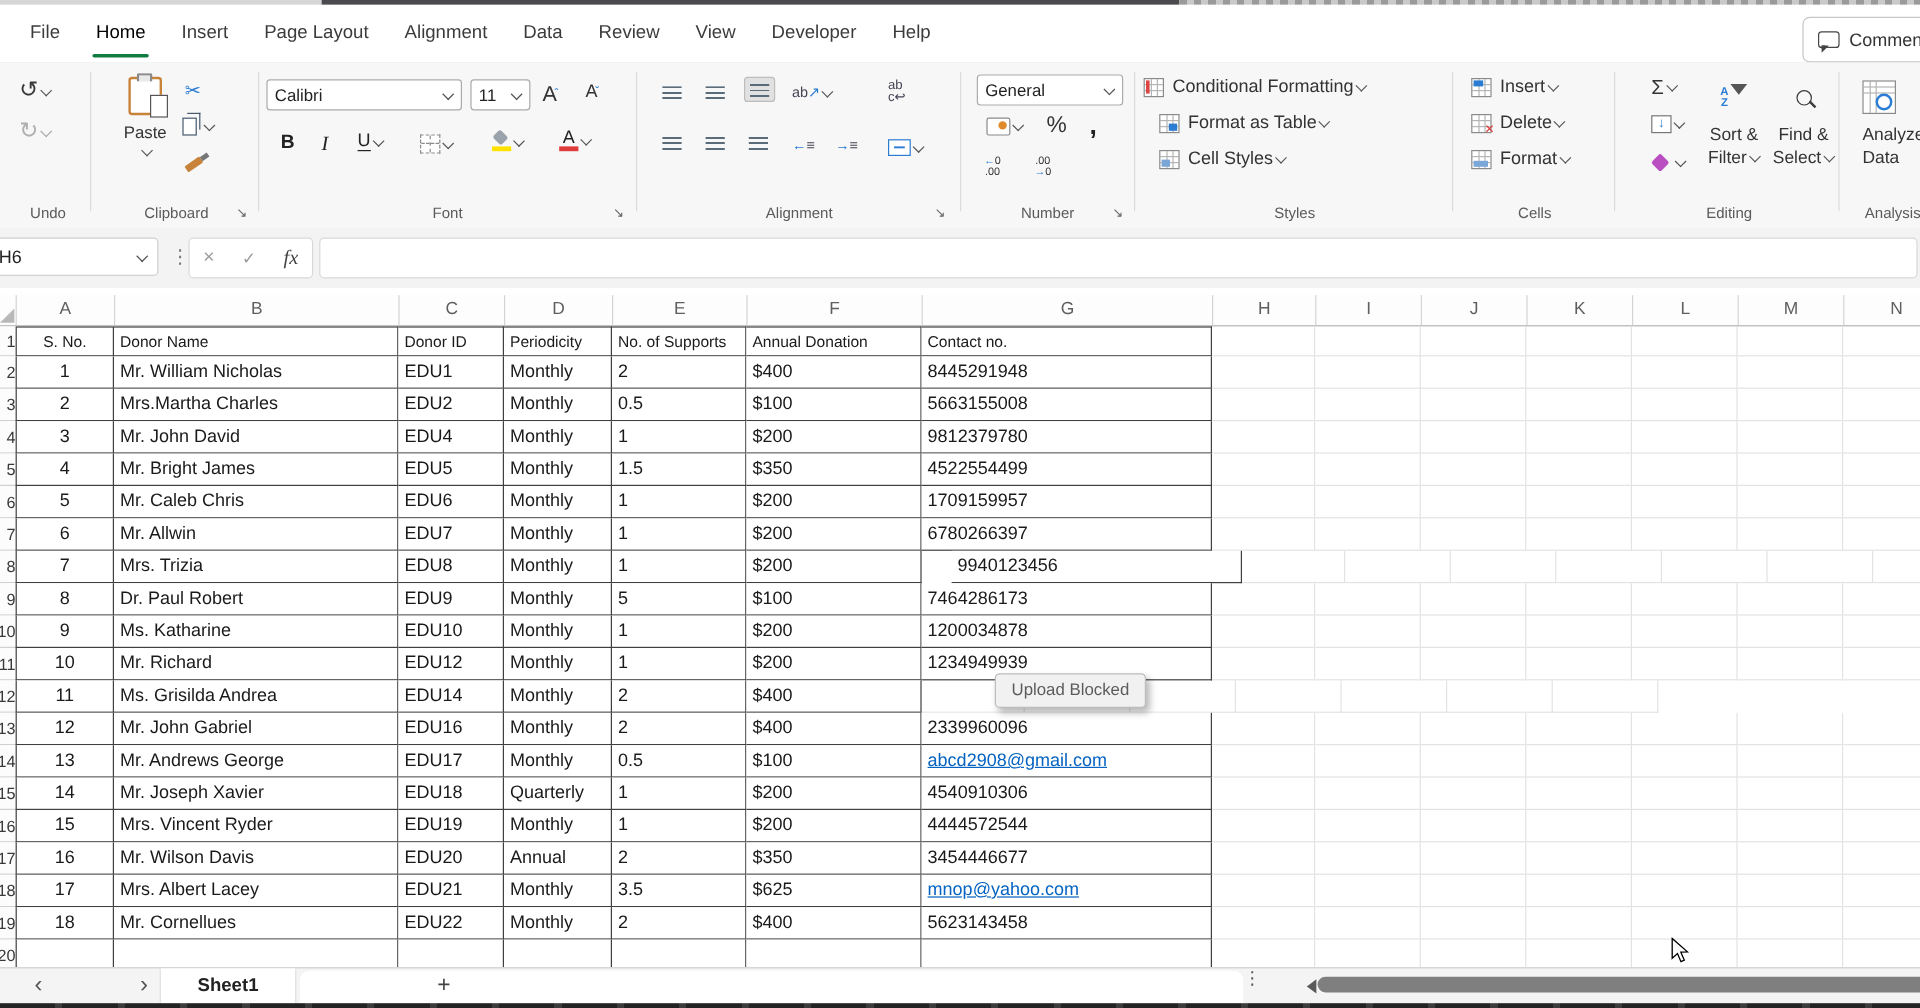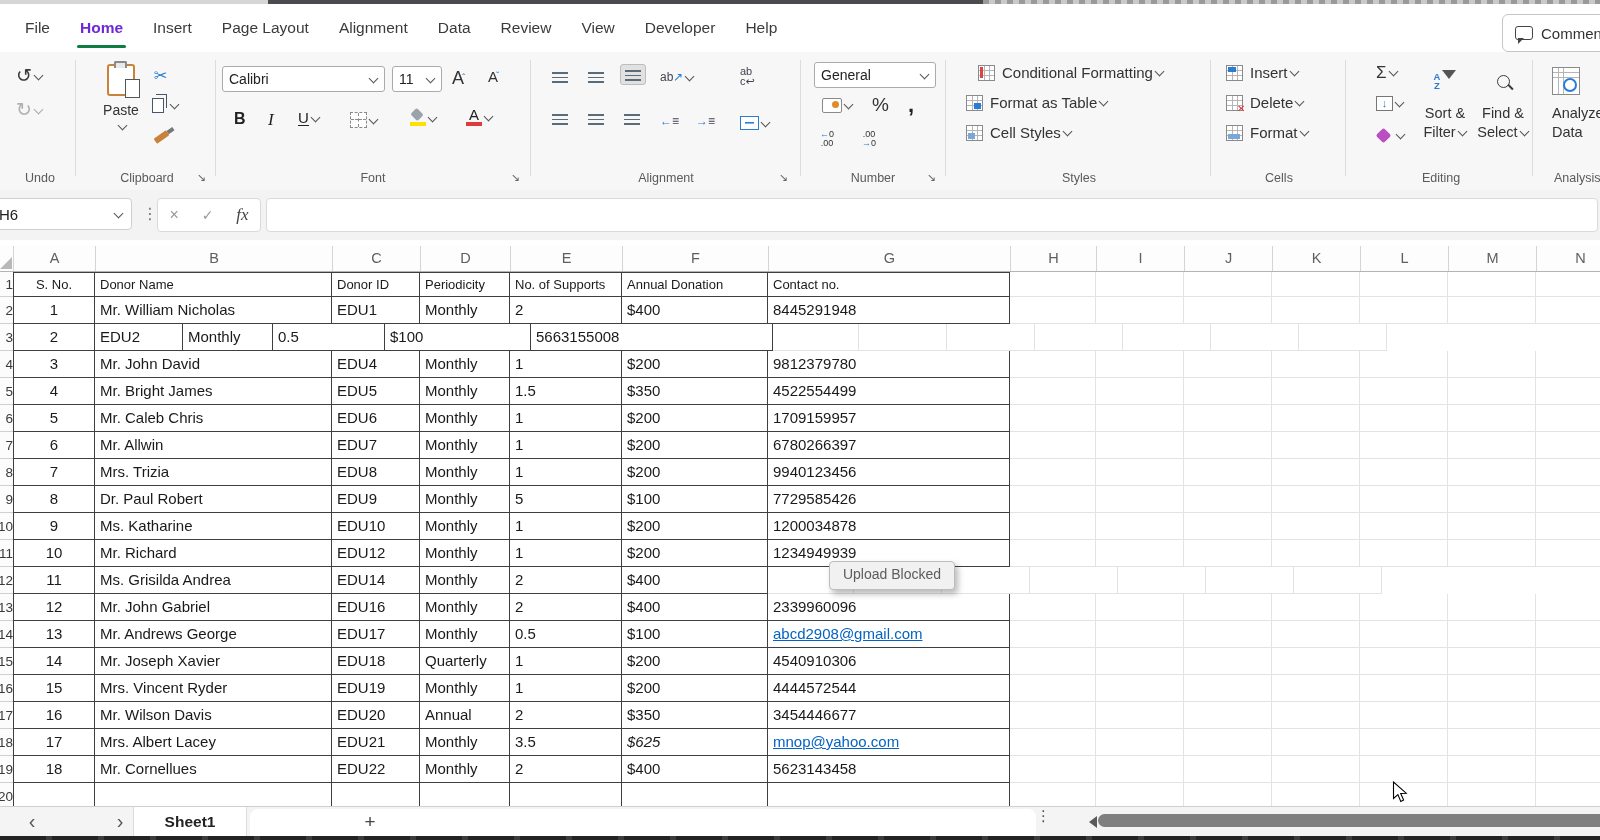--- a/index.html
+++ b/index.html
@@ -8,21 +8,21 @@
   
   .topstrip{position:absolute;top:0;left:0;width:1600px;height:4px}
   .ts1{position:absolute;left:0;top:0;width:268px;height:4px;background:#d6d6d6}
   .ts2{position:absolute;left:268px;top:0;width:715px;height:4px;background:#4b4b4f}
   .ts3{position:absolute;left:983px;top:0;width:617px;height:4px;
        background:repeating-linear-gradient(90deg,#9a9a9a 0 6px,#c9c9c9 6px 12px)}
   
   .tabrow{position:absolute;top:4px;left:0;width:1600px;height:48px;background:#fff;border-bottom:1px solid #e2e2e2}
   .tabs{position:absolute;left:10px;top:0;height:48px;display:flex;align-items:center}
   .rtab{padding:0 15px;font-size:15.5px;color:#3b3b3b;height:48px;line-height:48px;position:relative;cursor:default;white-space:nowrap}
-  .rtab.active{font-weight:700;color:#6d28d9}
+  .rtab.active{font-weight:400;color:#000000}
   .rtab.active::after{content:"";position:absolute;left:12px;right:12px;bottom:4px;height:3px;border-radius:2px;background:#107c41}
   .comments-btn{position:absolute;left:1502px;top:10px;width:130px;height:36px;border:1px solid #c6c6c6;border-radius:6px;
        background:#fff;display:flex;align-items:center;padding-left:12px;font-size:15px;color:#333;gap:8px}
   .bubble{width:16px;height:12px;border:1.6px solid #444;border-radius:3px;position:relative;flex:0 0 auto}
   .bubble::after{content:"";position:absolute;left:2px;bottom:-5px;width:0;height:0;border:3px solid transparent;border-top-color:#444;border-left-color:#444}
   
   .ribbon{position:absolute;top:52px;left:0;width:1600px;height:138px;background:#f7f7f7;border-bottom:1px solid #d0d0d0}
   .rdiv{position:absolute;top:8px;height:116px;width:1px;background:#dcdcdc}
   .rgroup{position:absolute;top:0;height:138px}
   .glabel{position:absolute;bottom:5px;left:0;right:0;text-align:center;font-size:12.5px;color:#5a5a5a;white-space:nowrap}
@@ -306,21 +306,21 @@
       <span class="dec"><b>←</b>0<br>.00</span>
       </div>
     <div class="rbtn" style="position:absolute;left:56px;top:78px">
       <span class="dec">.00<br><b>→</b>0</span>
       </div>
     <div class="glabel">Number</div>
     <div class="launch" style="right:4px">↘</div>
   </div>
 
   <div class="rgroup" style="left:952px;width:254px;padding-top:12px;box-sizing:border-box">
-    <div class="srow" style="margin-left:26px">
+    <div class="srow" style="margin-left:1px">
       <span class="gridic">
           <i class="acc" style="left:1px;top:1px;width:3px;height:11px;background:#d44"></i>
         </span>
       <span>Conditional Formatting</span>
         <span class="cv"></span>
       </div>
     <div class="srow" style="margin-left:14px">
       <span class="gridic">
           <i class="acc" style="right:1px;bottom:1px;width:7px;height:6px;background:#2b7cd3"></i>
         </span>
@@ -472,20 +472,21 @@
         <div class="cell ecell" style="width: 88px;"></div>
         <div class="cell ecell" style="width: 88px;"></div>
         <div class="cell ecell" style="width: 88px;"></div>
         <div class="cell ecell" style="width: 88px;"></div>
         <div class="cell ecell" style="width: 88px;"></div>
         <div class="cell ecell" style="width: 88px;"></div>
       </div>
       <div class="grow">
         <div class="rownum">3</div>
         <div class="cell tcell cfirst" style="width: 82px;">2</div>
+        <div class="cell tcell" style="width: 237px;">Mrs.Martha Charles</div>
         <div class="cell tcell" style="width: 88px;">EDU2</div>
         <div class="cell tcell" style="width: 90px;">Monthly</div>
         <div class="cell tcell" style="width: 112px;">0.5</div>
         <div class="cell tcell" style="width: 146px;">$100</div>
         <div class="cell tcell" style="width: 242px;">5663155008</div>
         <div class="cell ecell" style="width: 86px;"></div>
         <div class="cell ecell" style="width: 88px;"></div>
         <div class="cell ecell" style="width: 88px;"></div>
         <div class="cell ecell" style="width: 88px;"></div>
         <div class="cell ecell" style="width: 88px;"></div>
@@ -561,38 +562,38 @@
         <div class="cell ecell" style="width: 88px;"></div>
       </div>
       <div class="grow">
         <div class="rownum">8</div>
         <div class="cell tcell cfirst" style="width: 82px;">7</div>
         <div class="cell tcell" style="width: 237px;">Mrs. Trizia</div>
         <div class="cell tcell" style="width: 88px;">EDU8</div>
         <div class="cell tcell" style="width: 90px;">Monthly</div>
         <div class="cell tcell" style="width: 112px;">1</div>
         <div class="cell tcell" style="width: 146px;">$200</div>
-        <div class="cell tcell" style="width: 242px;">9940123456</div>
+        <div class="cell tcell" style="width: 242px; margin-left: 25px;">9940123456</div>
         <div class="cell ecell" style="width: 86px;"></div>
         <div class="cell ecell" style="width: 88px;"></div>
         <div class="cell ecell" style="width: 88px;"></div>
         <div class="cell ecell" style="width: 88px;"></div>
         <div class="cell ecell" style="width: 88px;"></div>
         <div class="cell ecell" style="width: 88px;"></div>
         <div class="cell ecell" style="width: 88px;"></div>
       </div>
       <div class="grow">
         <div class="rownum">9</div>
         <div class="cell tcell cfirst" style="width: 82px;">8</div>
         <div class="cell tcell" style="width: 237px;">Dr. Paul Robert</div>
         <div class="cell tcell" style="width: 88px;">EDU9</div>
         <div class="cell tcell" style="width: 90px;">Monthly</div>
         <div class="cell tcell" style="width: 112px;">5</div>
         <div class="cell tcell" style="width: 146px;">$100</div>
-        <div class="cell tcell" style="width: 242px;">7729585426</div>
+        <div class="cell tcell" style="width: 242px;">7464286173</div>
         <div class="cell ecell" style="width: 86px;"></div>
         <div class="cell ecell" style="width: 88px;"></div>
         <div class="cell ecell" style="width: 88px;"></div>
         <div class="cell ecell" style="width: 88px;"></div>
         <div class="cell ecell" style="width: 88px;"></div>
         <div class="cell ecell" style="width: 88px;"></div>
         <div class="cell ecell" style="width: 88px;"></div>
       </div>
       <div class="grow">
         <div class="rownum">10</div>
@@ -729,21 +730,21 @@
         <div class="cell ecell" style="width: 88px;"></div>
         <div class="cell ecell" style="width: 88px;"></div>
       </div>
       <div class="grow">
         <div class="rownum">18</div>
         <div class="cell tcell cfirst" style="width: 82px;">17</div>
         <div class="cell tcell" style="width: 237px;">Mrs. Albert Lacey</div>
         <div class="cell tcell" style="width: 88px;">EDU21</div>
         <div class="cell tcell" style="width: 90px;">Monthly</div>
         <div class="cell tcell" style="width: 112px;">3.5</div>
-        <div class="cell tcell" style="width: 146px; font-style: italic;">$625</div>
+        <div class="cell tcell" style="width: 146px;">$625</div>
         <div class="cell tcell" style="width: 242px;"><span class="link">mnop@yahoo.com</span></div>
         <div class="cell ecell" style="width: 86px;"></div>
         <div class="cell ecell" style="width: 88px;"></div>
         <div class="cell ecell" style="width: 88px;"></div>
         <div class="cell ecell" style="width: 88px;"></div>
         <div class="cell ecell" style="width: 88px;"></div>
         <div class="cell ecell" style="width: 88px;"></div>
         <div class="cell ecell" style="width: 88px;"></div>
       </div>
       <div class="grow">

